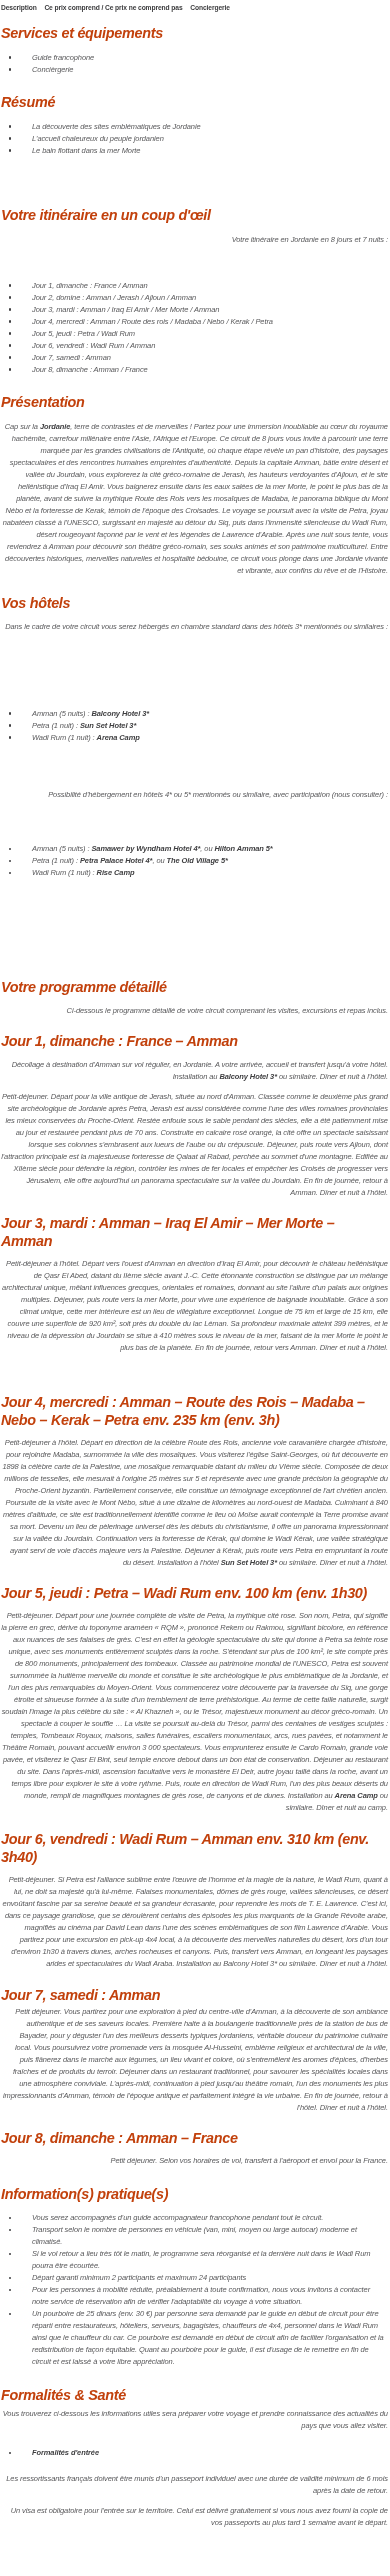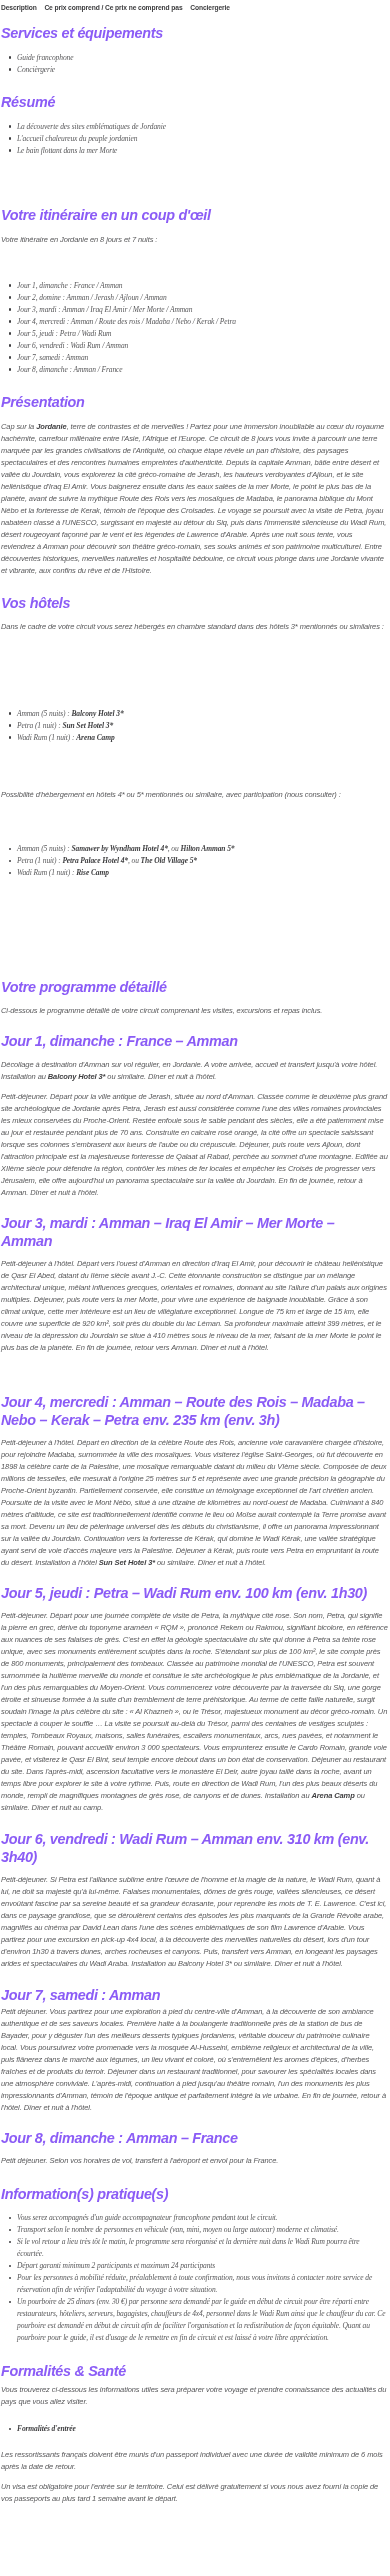--- a/index.html
+++ b/index.html
@@ -1,26 +1,26 @@
 <!DOCTYPE html>
 <html style="font-size:8.2px"><head>
 <meta charset="utf-8">
 <style>
   html,body{margin:0;padding:0;background:#ffffff;}
   body{width:391px;font-family:"Liberation Sans",sans-serif;}
   .page{min-height:3988px;padding:4.1px 3.1px 10.3px 1px;box-sizing:border-box;color:#58585a;}
   .nav{display:flex;gap:7.7px;font-size:6.7px;font-weight:700;color:#3b3b3d;letter-spacing:-0.1px;}
   .nav a{cursor:pointer;text-decoration:none;color:#3b3b3d;}
-  .hd{color:#8b5cf6;font-style:italic;font-weight:700;font-size:14.4px;line-height:1.25;letter-spacing:-0.3px;margin:17.5px 0 9.3px 0;}
+  .hd{color:#c2410c;font-style:italic;font-weight:700;font-size:14.4px;line-height:1.25;letter-spacing:-0.3px;margin:17.5px 0 9.3px 0;}
   .hd.day{margin:15.5px 0 8.2px 0;}
   .hd.first{margin-top:13.4px;}
   p,li{font-size:7.5px;line-height:12px;font-style:italic;letter-spacing:-0.1px;color:#58585a;}
-  p{margin:0 0 8.2px 0;}
+  p{margin:0 0 8.2px 0;text-align:right;}
   ul{list-style:none;margin:0 0 8.2px 0;padding:0;}
-  li{position:relative;padding-left:16px;font-family:Liberation Serif, serif;}
+  li{position:relative;padding-left:31px;}
   li::before{content:"";position:absolute;left:7.7px;top:4.6px;width:2.6px;height:2.6px;border-radius:50%;background:#3e3e40;}
   b{color:#3f3f41;font-weight:700;}
   li.bold-label{font-weight:700;color:#3f3f41;}
   .sp{width:100%;}
 </style>
 </head>
 <body>
 
 <div class="page">
 

